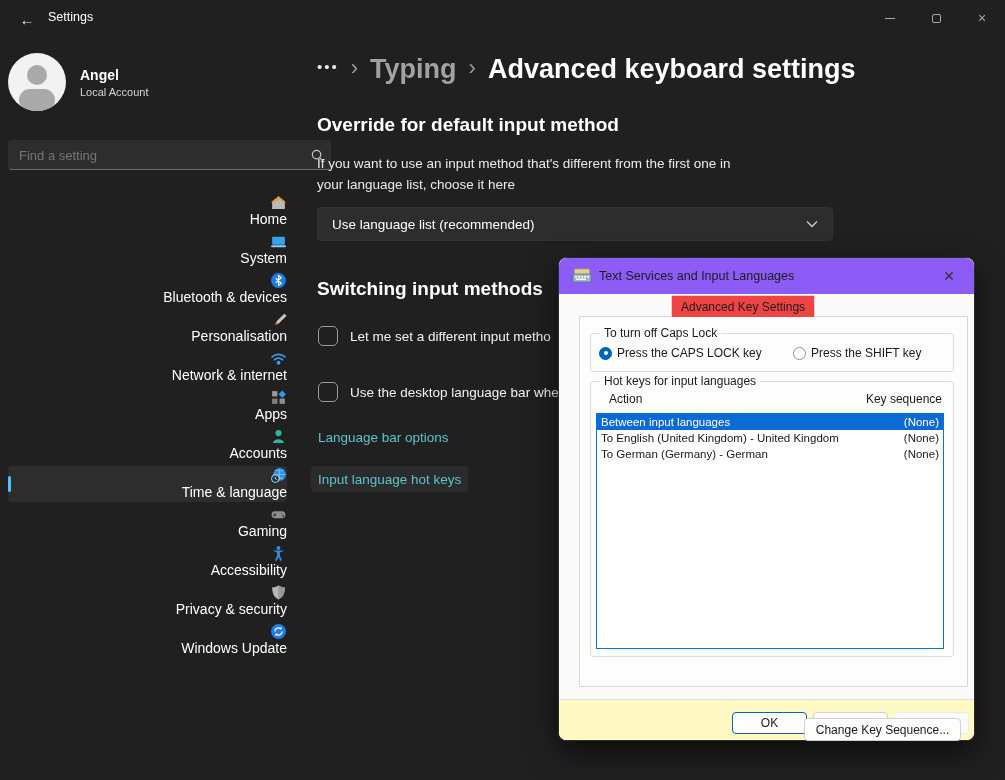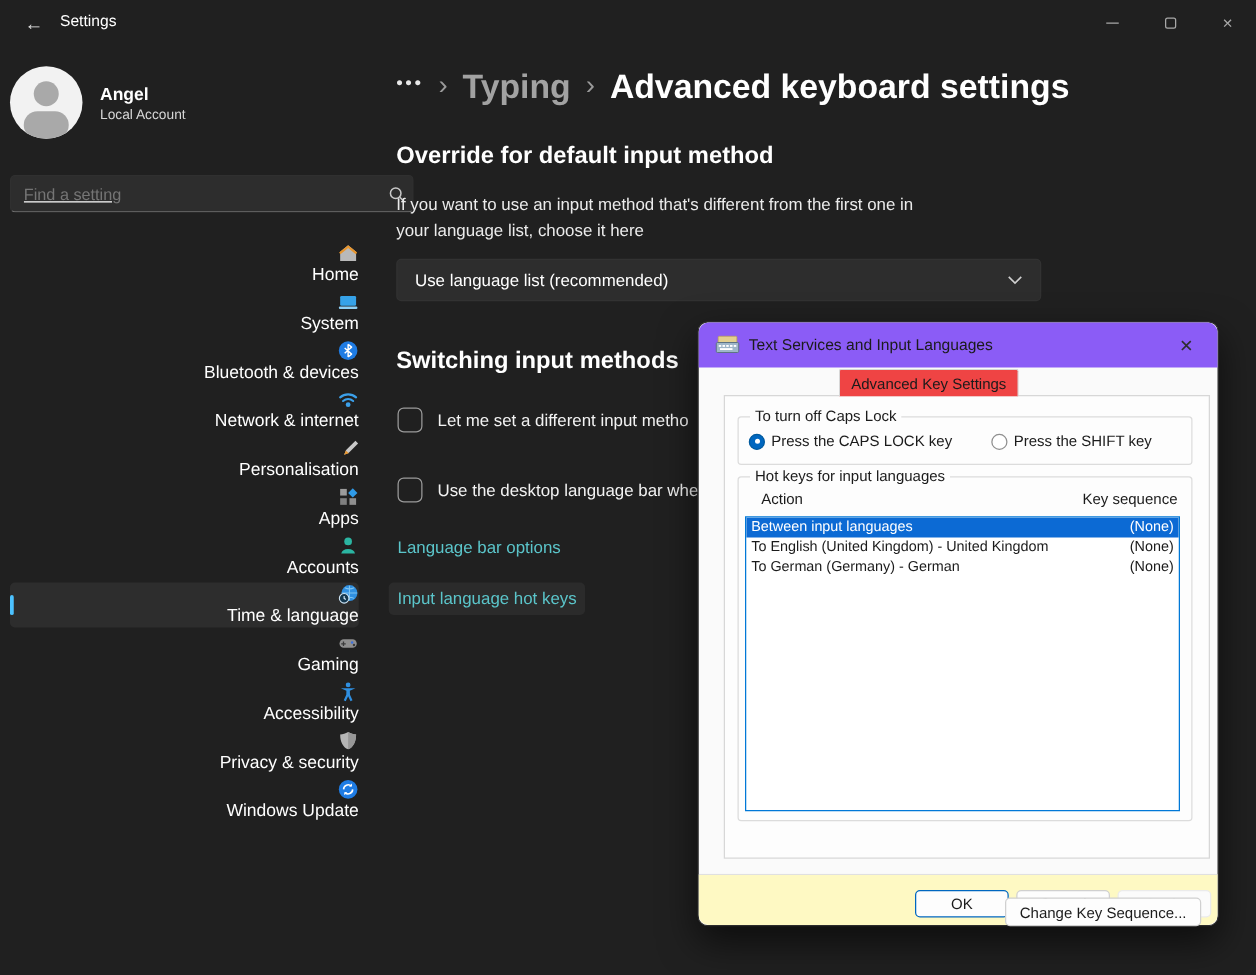--- a/index.html
+++ b/index.html
@@ -22,21 +22,21 @@
   .sidebar { position:absolute; left:0; top:36px; width:300px; bottom:0; }
   .user-card { position:absolute; left:8px; top:14px; display:flex; align-items:center; gap:14px; width:280px; height:64px; border-radius:4px; }
   .avatar { width:58px; height:58px; border-radius:50%; background:#f2f2f2; position:relative; overflow:hidden; flex:0 0 58px; }
   .avatar .head { position:absolute; left:19px; top:12px; width:20px; height:20px; border-radius:50%; background:#a9a9a9; }
   .avatar .body { position:absolute; left:11px; top:36px; width:36px; height:22px; border-radius:12px; background:#a9a9a9; }
   .user-name { font-size:14px; font-weight:bold; color:#fff; }
   .user-type { font-size:11px; color:#d6d6d6; margin-top:3px; }
 
   .search-box { position:absolute; left:8px; top:104px; width:323px; height:30px; background:#2d2d2d;
                 border:1px solid #303030; border-bottom:1px solid #6e6e6e; border-radius:4px;
-                display:flex; align-items:center;text-decoration:underline; }
+                display:flex; align-items:center; }
   .search-box input { flex:1; background:transparent; border:none; outline:none; color:#cfcfcf;
                       font-size:13px; padding:0 10px; font-family:"Liberation Sans", sans-serif; }
   .search-icon { width:26px; display:flex; justify-content:center; }
 
   .nav { position:absolute; left:8px; top:157px; width:279px; }
   .nav-item { position:relative; display:flex; align-items:flex-end; height:36px; margin-bottom:3px;
               border-radius:4px; cursor:pointer;flex-direction:column; }
   .nav-item .ico { width:18px; height:18px; margin-left:15px; display:flex; align-items:center; justify-content:center; }
   .nav-item .lbl { margin-left:17px; font-size:14px; color:#ffffff; }
   .nav-item.selected { background:#2d2d2d; }
@@ -184,35 +184,35 @@
             <svg width="17" height="17" viewBox="0 0 16 16">
               <circle cx="8" cy="8" r="7" fill="#1f7ce4"></circle>
               <path d="M8 3.2v9.6m0-9.6 2.6 2.2L5.4 10M8 12.8l2.6-2.2L5.4 6" stroke="#fff" stroke-width="1.1" fill="none" stroke-linejoin="round"></path>
             </svg>
           </span>
         <span class="lbl">Bluetooth &amp; devices</span>
       </div>
       <div class="nav-item">
         <span class="ico">
             <svg width="17" height="17" viewBox="0 0 16 16">
+              <path d="M13.5 2.5 6.5 9.5 5 13l3.5-1.5 7-7z" fill="#c9c9c9"></path>
+              <path d="M5 13l1.3-3.2 2.2 2z" fill="#e8962e"></path>
+            </svg>
+          </span>
+        <span class="lbl">Personalisation</span>
+      </div>
+      <div class="nav-item">
+        <span class="ico">
+            <svg width="17" height="17" viewBox="0 0 16 16">
               <path d="M2 6.5a9 9 0 0 1 12 0" stroke="#3ba0ea" stroke-width="1.6" fill="none" stroke-linecap="round"></path>
               <path d="M4.2 9.2a6 6 0 0 1 7.6 0" stroke="#3ba0ea" stroke-width="1.6" fill="none" stroke-linecap="round"></path>
               <circle cx="8" cy="12" r="1.8" fill="#3ba0ea"></circle>
             </svg>
           </span>
         <span class="lbl">Network &amp; internet</span>
-      </div>
-      <div class="nav-item">
-        <span class="ico">
-            <svg width="17" height="17" viewBox="0 0 16 16">
-              <path d="M13.5 2.5 6.5 9.5 5 13l3.5-1.5 7-7z" fill="#c9c9c9"></path>
-              <path d="M5 13l1.3-3.2 2.2 2z" fill="#e8962e"></path>
-            </svg>
-          </span>
-        <span class="lbl">Personalisation</span>
       </div>
       <div class="nav-item">
         <span class="ico">
             <svg width="17" height="17" viewBox="0 0 16 16">
               <rect x="2" y="2" width="5" height="5" fill="#9b9b9b"></rect>
               <rect x="2" y="9" width="5" height="5" fill="#7f7f7f"></rect>
               <rect x="9" y="9" width="5" height="5" fill="#8f8f8f"></rect>
               <path d="M11.5 1.5 15 5l-3.5 3.5L8 5z" fill="#2f9be8"></path>
             </svg>
           </span>

